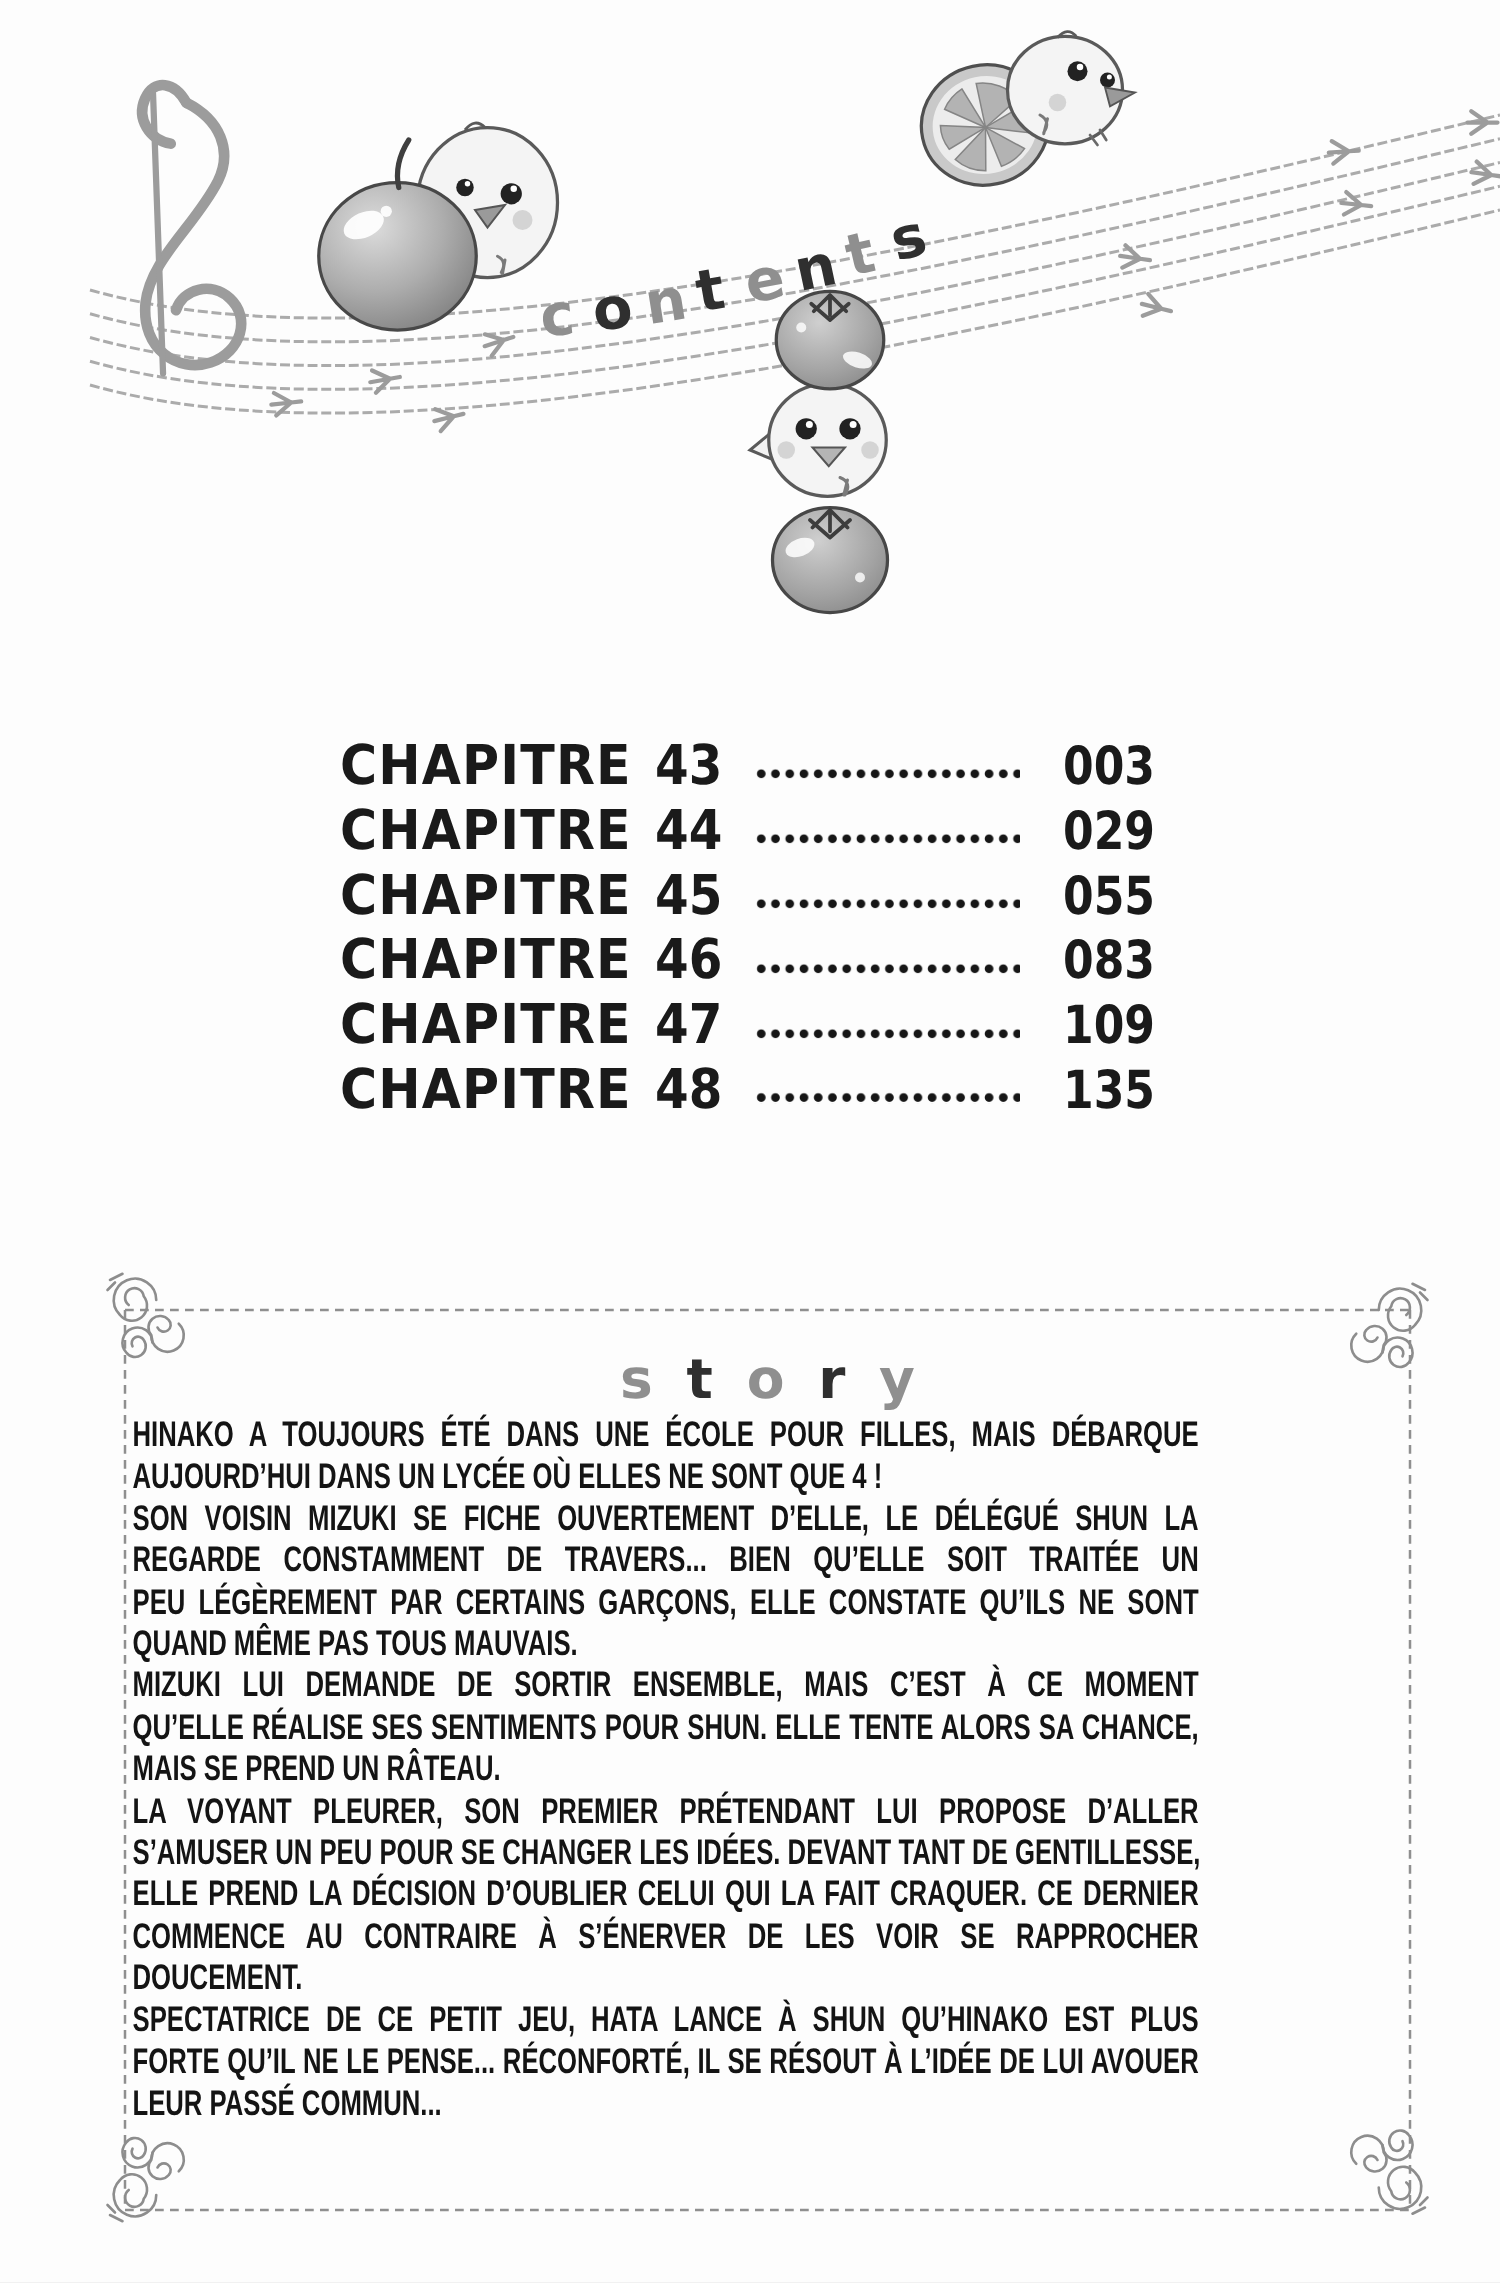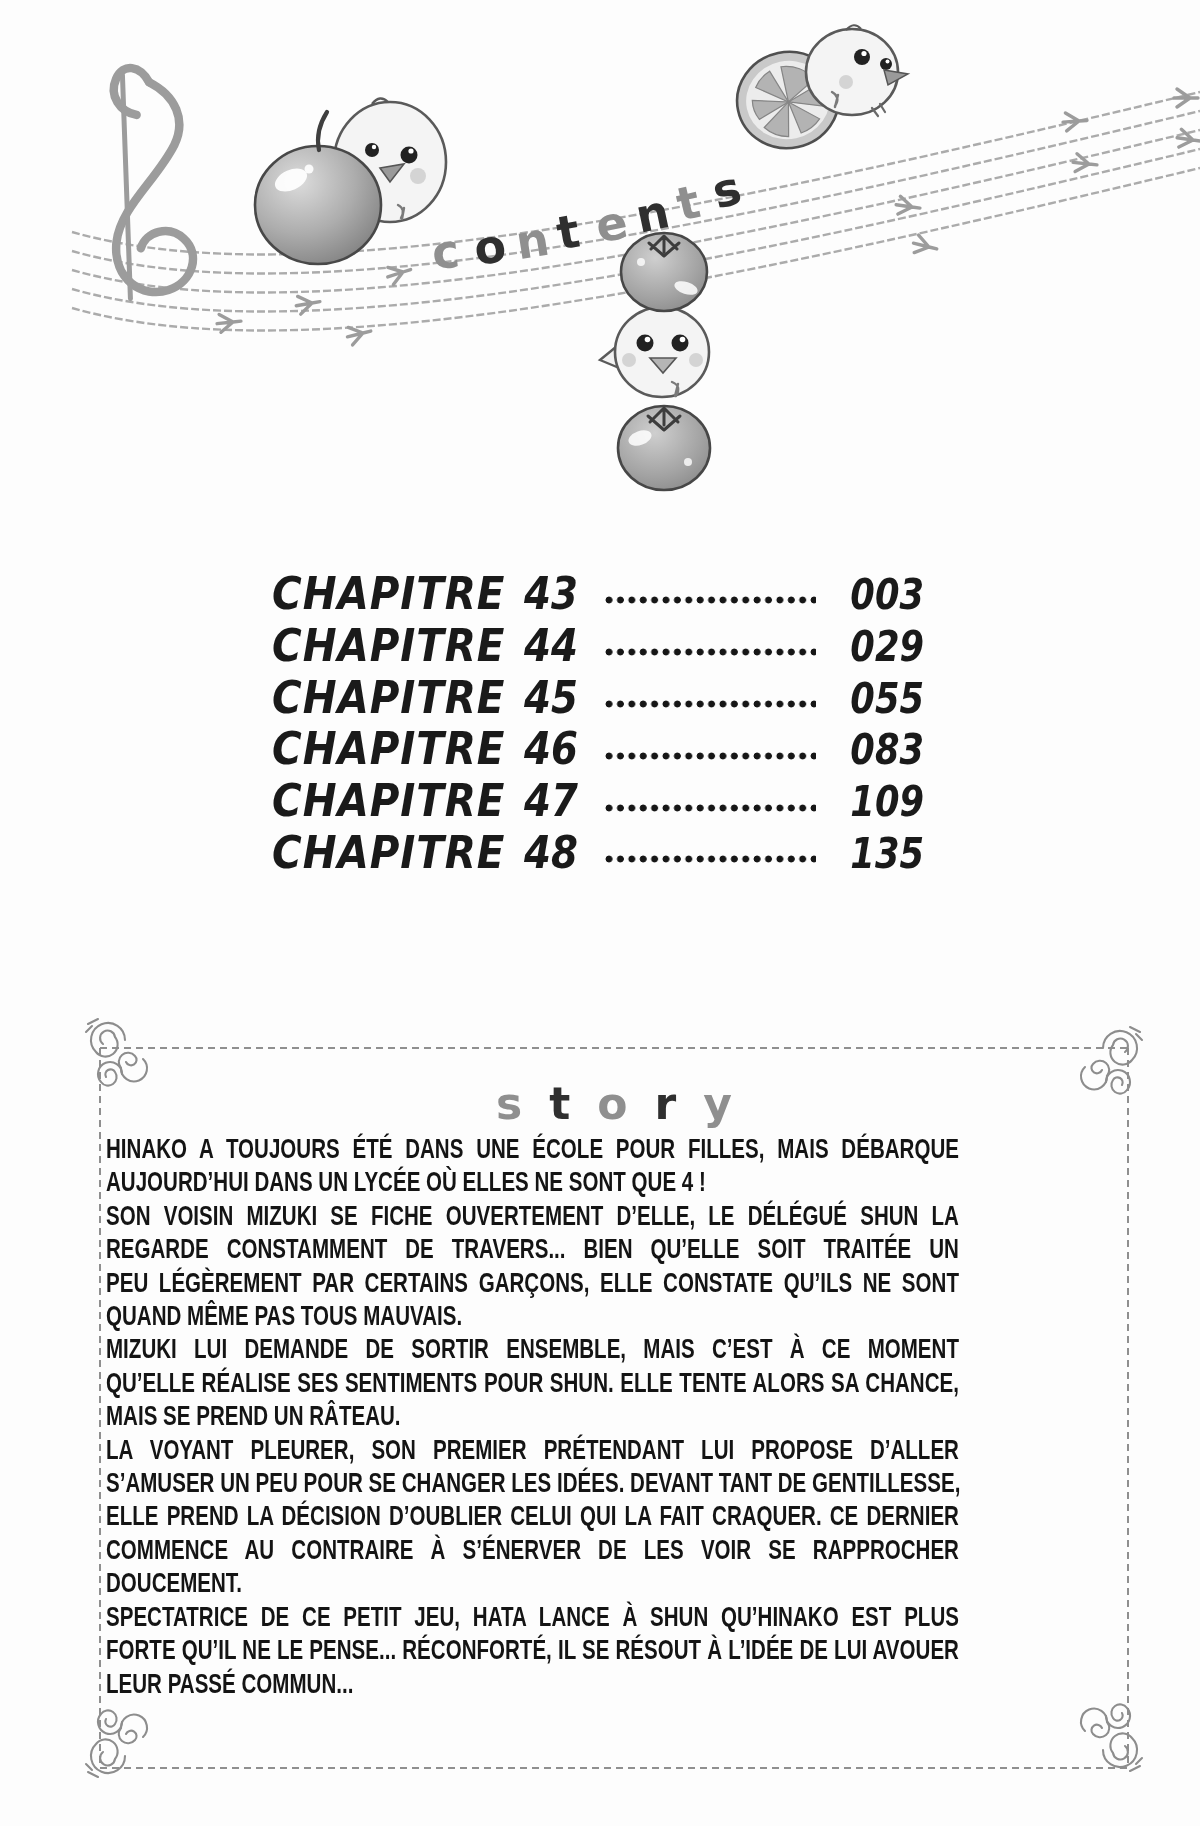--- a/index.html
+++ b/index.html
@@ -4,21 +4,21 @@
 <style>
   html,body{margin:0;padding:0;background:#e8e8e8;}
   .page{position:relative;width:1200px;height:1826px;background:#fdfdfd;margin:0 auto;
         overflow:hidden;font-family:"DejaVu Sans",sans-serif;color:#1a1a1a;}
   .art{position:absolute;left:0;top:0;z-index:0;}
   
   .contents-letter{position:absolute;font-size:46px;font-weight:bold;z-index:2;
         font-family:"DejaVu Sans",sans-serif;}
   .lt-d{color:#2f2f2f;} .lt-g{color:#8f8f8f;}
   
-  .toc{position:absolute;left:272px;top:568px;width:652px;z-index:2;font-style:italic;}
+  .toc{position:absolute;left:272px;top:587px;width:652px;z-index:2;}
   .toc-row{display:flex;align-items:baseline;height:51.8px;}
   .toc-label{font-size:44px;font-weight:bold;letter-spacing:1px;white-space:nowrap;
         transform:scaleX(.92);transform-origin:0 50%;}
   .toc-num{font-size:44px;font-weight:bold;margin-left:-2px;white-space:nowrap;
         transform:scaleX(.88);transform-origin:0 50%;}
   .toc-dots{flex:1;height:9px;align-self:center;margin:14px 16px 0 20px;
         background-image:radial-gradient(circle at 4px 4px,#161616 3.1px,transparent 3.8px);
         background-size:11.4px 9px;background-repeat:repeat-x;}
   .toc-page{font-size:42px;font-weight:bold;width:92px;text-align:right;white-space:nowrap;
         transform:scaleX(.84);transform-origin:100% 50%;}

